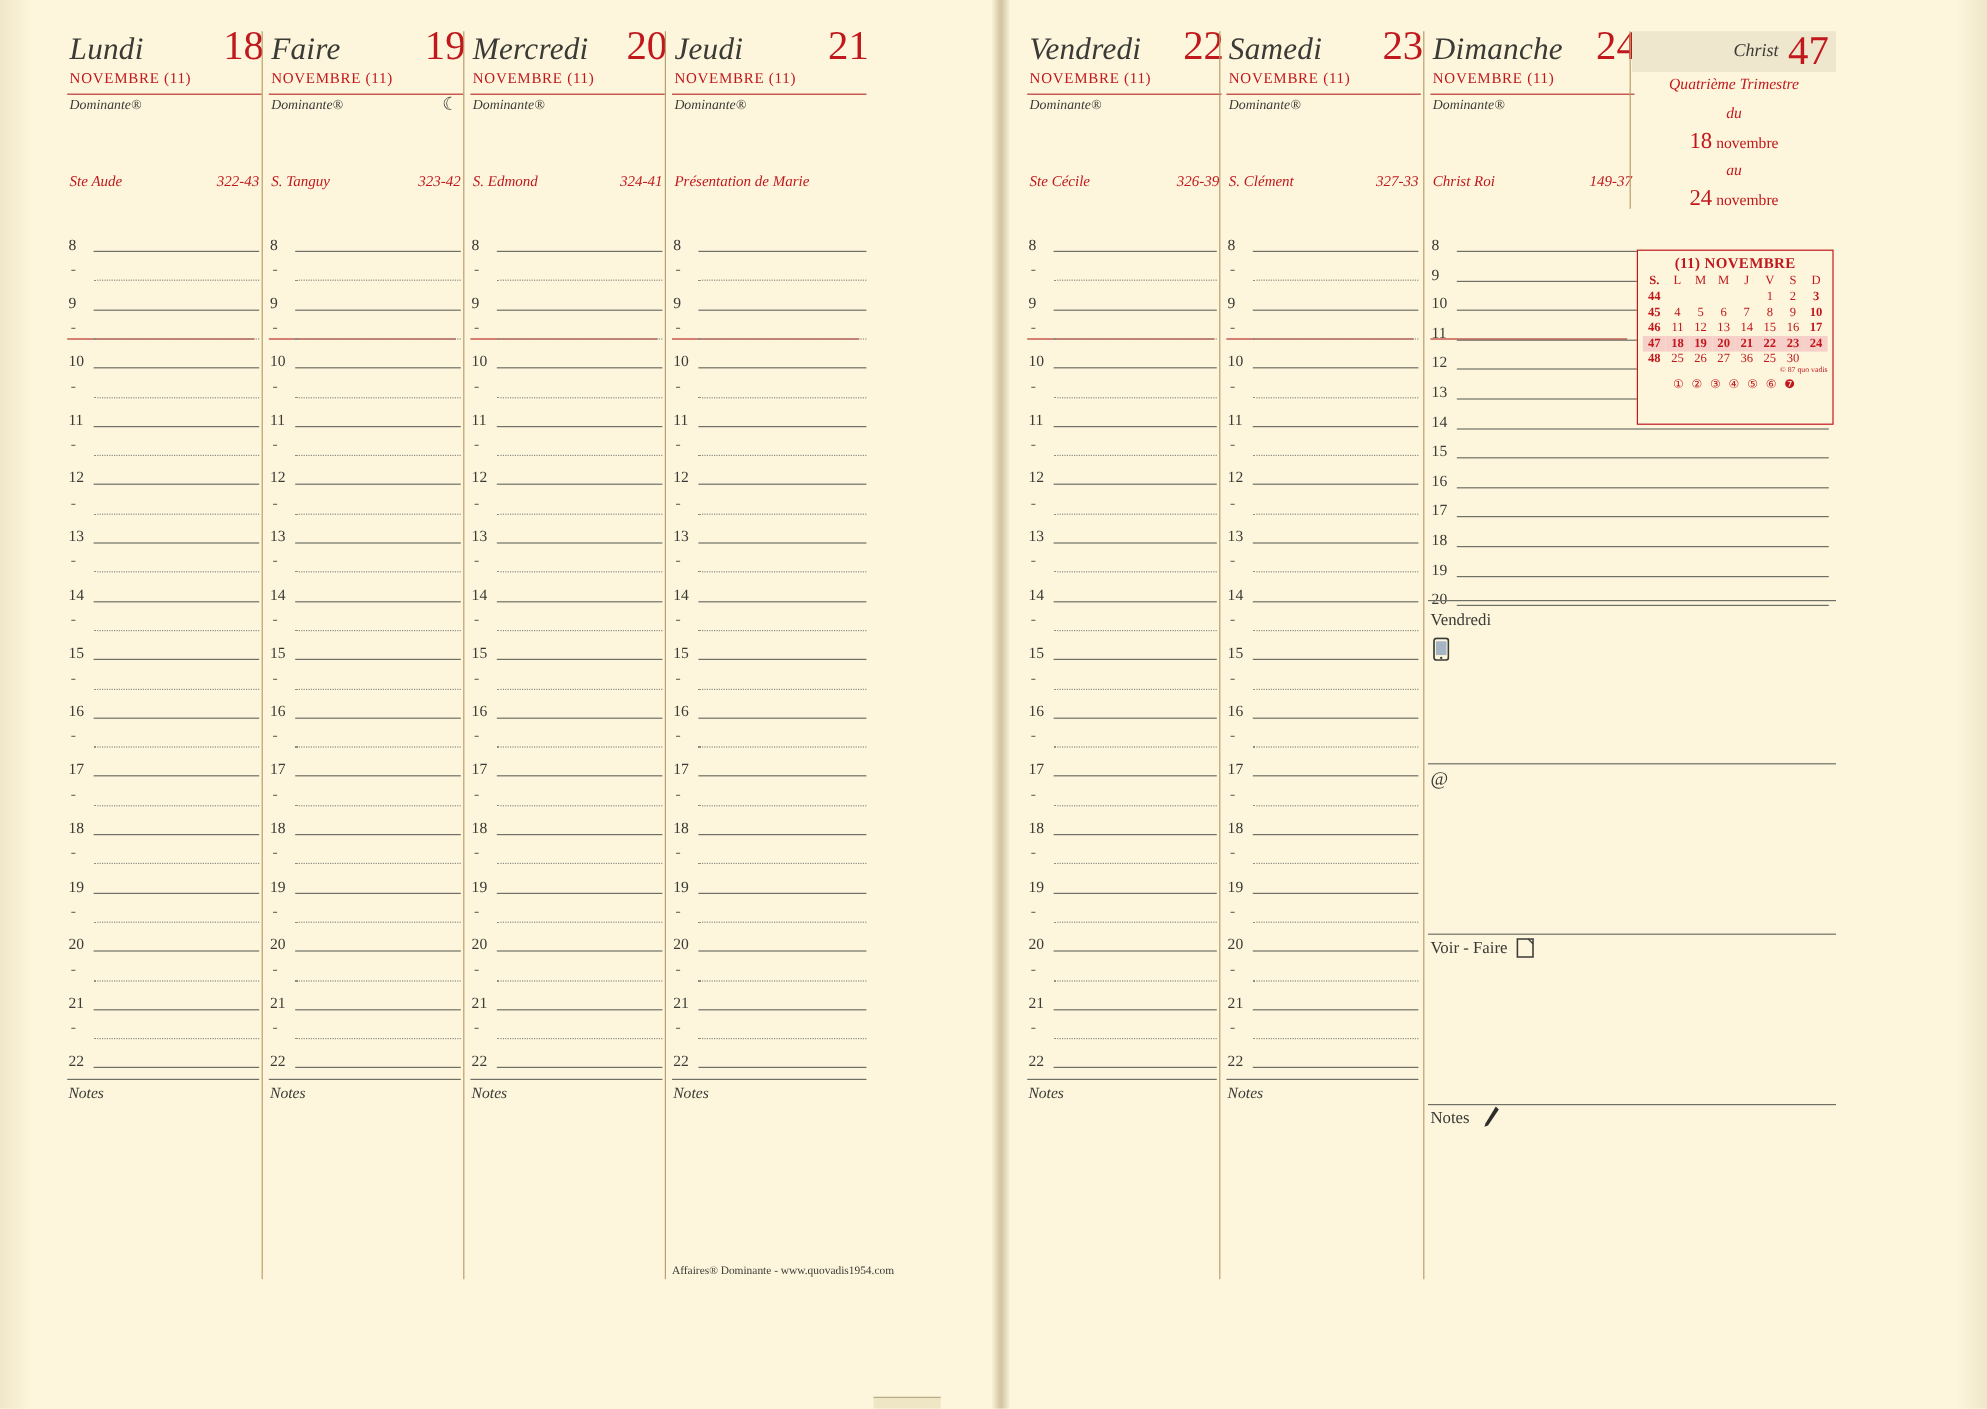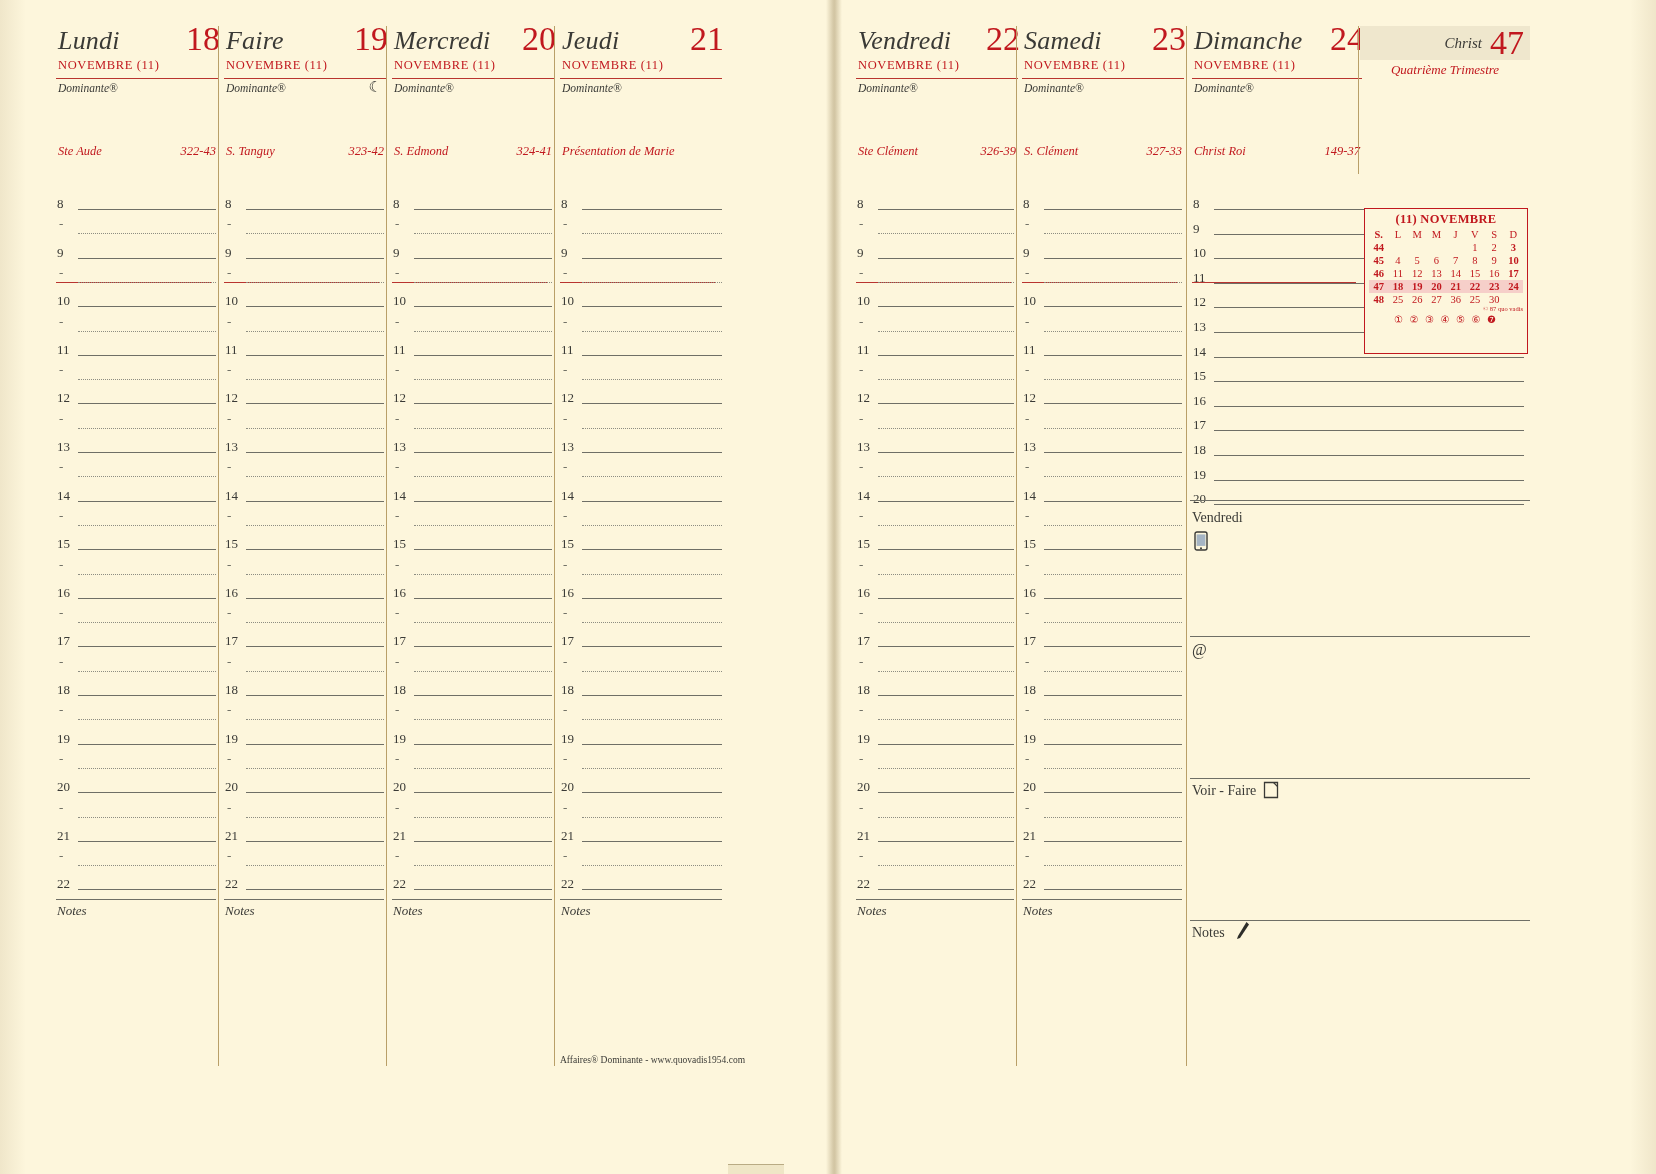--- a/index.html
+++ b/index.html
@@ -195,21 +195,21 @@
 
   <div class="col" style="left:856px;">
     <div class="hdr">
       <div class="dayname">Vendredi</div>
       <div class="daynum">22</div>
       <div class="month">NOVEMBRE (11)</div>
       <div class="hdr-rule"></div>
       <div class="dominante">Dominante®</div>
     </div>
     <div class="saint-row">
-      <div class="saint">Ste Clément</div>
+      <div class="saint">Ste Cécile</div>
       <div class="daycount">326-39</div>
       <div class="saint-rule"></div>
     </div>
   </div>
   <div class="col" style="left:1022px;">
     <div class="hdr">
       <div class="dayname">Samedi</div>
       <div class="daynum">23</div>
       <div class="month">NOVEMBRE (11)</div>
       <div class="hdr-rule"></div>
@@ -1030,20 +1030,28 @@
       <span style="position:absolute;left:22px;right:4px;top:13px;border-bottom:1px solid #6f6f66;"></span>
         </div>
       </div>
     </div>
 
   <div class="weekbox">
     <div class="wlabel">Christ</div>
     <div class="wnum">47</div>
   </div>
   <div class="trimestre">Quatrième Trimestre</div>
+  <div class="trim-range">
+    <div><i>du</i></div>
+    <div><b>18</b>
+         <span>novembre</span></div>
+    <div><i>au</i></div>
+    <div><b>24</b>
+         <span>novembre</span></div>
+  </div>
 
   <div class="minical">
     <div class="mtitle">(11) NOVEMBRE</div>
     <table>
       <thead>
           <tr id="mc-head">
             <th class="sfirst">S.</th>
             <th>L</th>
             <th>M</th>
             <th>M</th>

